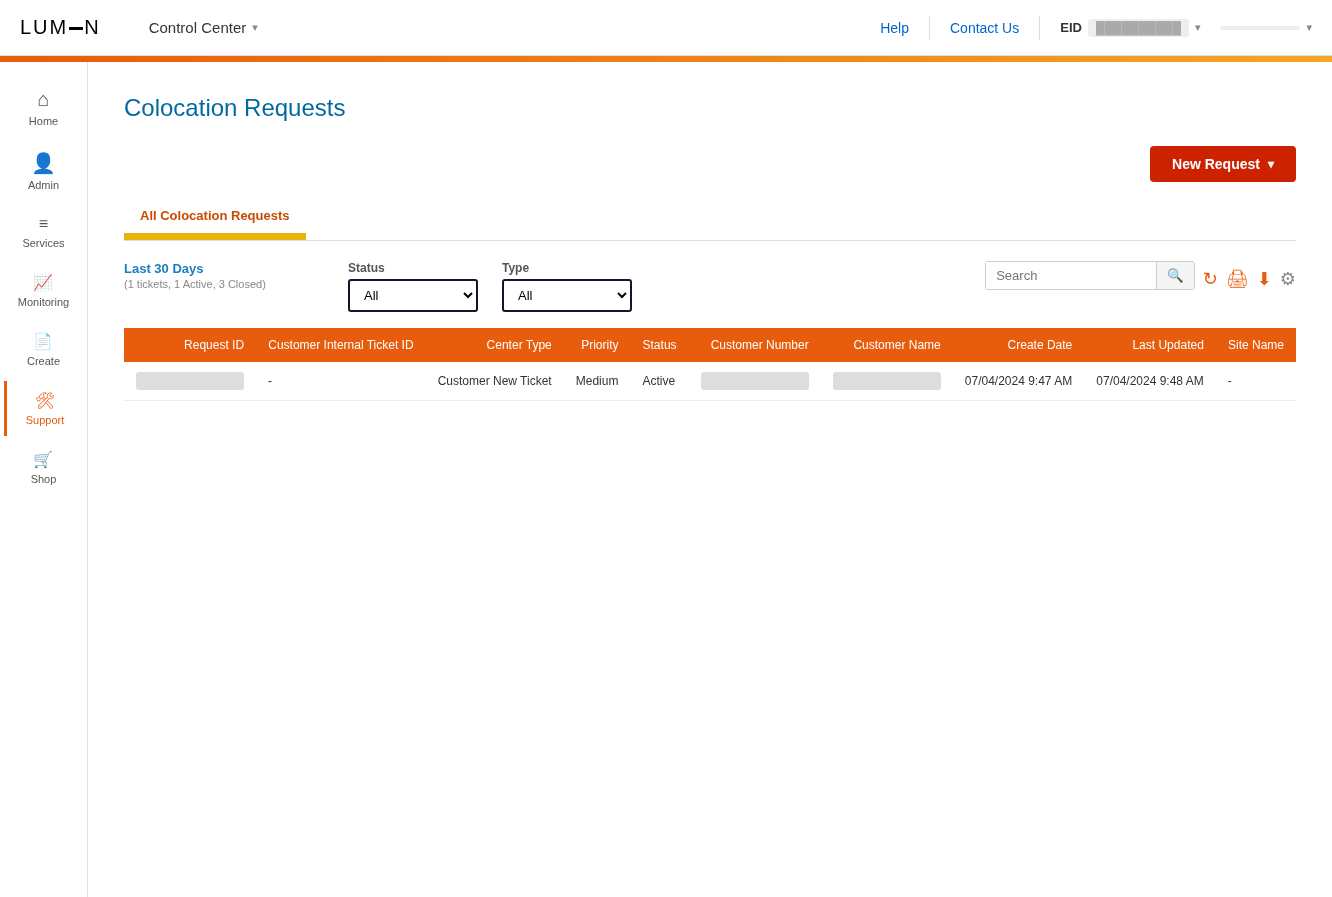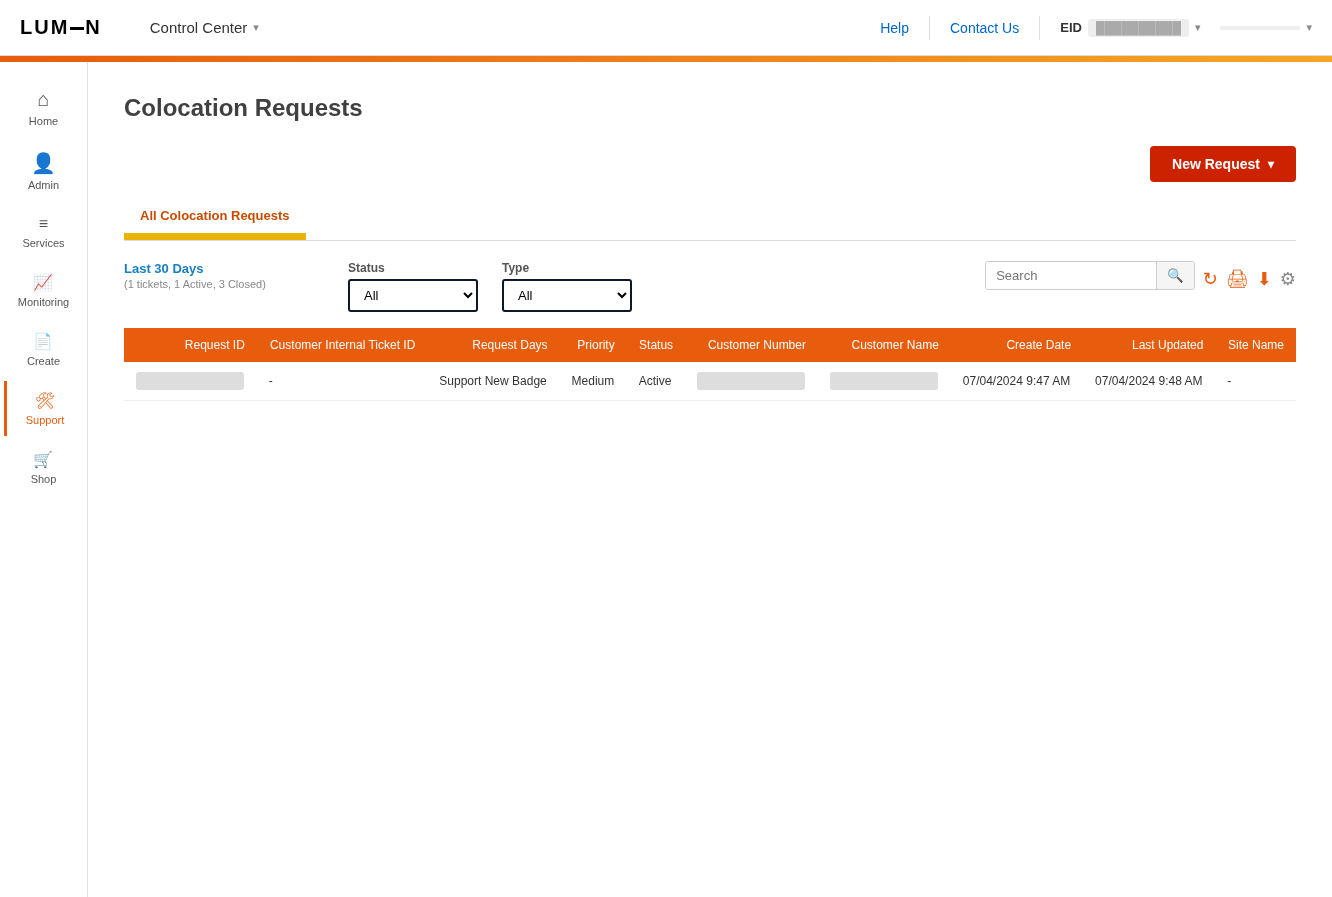--- a/index.html
+++ b/index.html
@@ -118,22 +118,22 @@
     .sidebar-item.active .icon { color: #e85c0d; }
 
     
     .main-content {
       flex: 1;
       padding: 32px 36px;
       background: #fff;
     }
     .page-title {
       font-size: 24px;
-      font-weight: bold;
-      color: #404040;
+      font-weight: normal;
+      color: #0369a1;
       margin-bottom: 24px;
     }
 
     
     .toolbar-row {
       display: flex;
       justify-content: flex-end;
       margin-bottom: 16px;
     }
     .new-request-btn {
@@ -286,21 +286,21 @@
     }
     .status-active {
       color: #333;
     }
   </style>
 </head>
 <body>
 
 <nav class="top-nav">
   <div class="logo">
-    <span style="letter-spacing:2px; font-weight:700; font-size:20px;">LUM<span style="display:inline-block; width:14px; height:3px; background:#000; vertical-align:middle; margin:0 1px;"></span>N</span>
+    <span style="letter-spacing:2px; font-weight:400; font-size:20px;">LUM<span style="display:inline-block; width:14px; height:3px; background:#000; vertical-align:middle; margin:0 1px;"></span>N</span>
   </div>
   <div class="control-center" style="margin-left:24px;">
     <span>Control Center</span>
     <span class="chevron">▾</span>
   </div>
   <div class="nav-right">
     <a class="nav-link">Help</a>
     <div class="nav-divider"></div>
     <a class="nav-link">Contact Us</a>
     <div class="nav-divider"></div>
@@ -406,35 +406,35 @@
           <span class="action-icon gear" title="Settings">⚙</span>
         </div>
       </div>
     </div>
 
     <table class="data-table">
       <thead>
         <tr>
           <th>Request ID</th>
           <th>Customer Internal Ticket ID</th>
-          <th>Request Days</th>
+          <th>Center Type</th>
           <th>Priority</th>
           <th>Status</th>
           <th>Customer Number</th>
           <th>Customer Name</th>
           <th>Create Date</th>
           <th>Last Updated</th>
           <th>Site Name</th>
         </tr>
       </thead>
       <tbody>
         <tr>
           <td><span class="td-blurred">████████</span></td>
           <td>-</td>
-          <td>Support New Badge</td>
+          <td>Customer New Ticket</td>
           <td>Medium</td>
           <td class="status-active">Active</td>
           <td><span class="td-blurred">████████</span></td>
           <td><span class="td-blurred">████████</span></td>
           <td>07/04/2024 9:47 AM</td>
           <td>07/04/2024 9:48 AM</td>
           <td>-</td>
         </tr>
       </tbody>
     </table>

